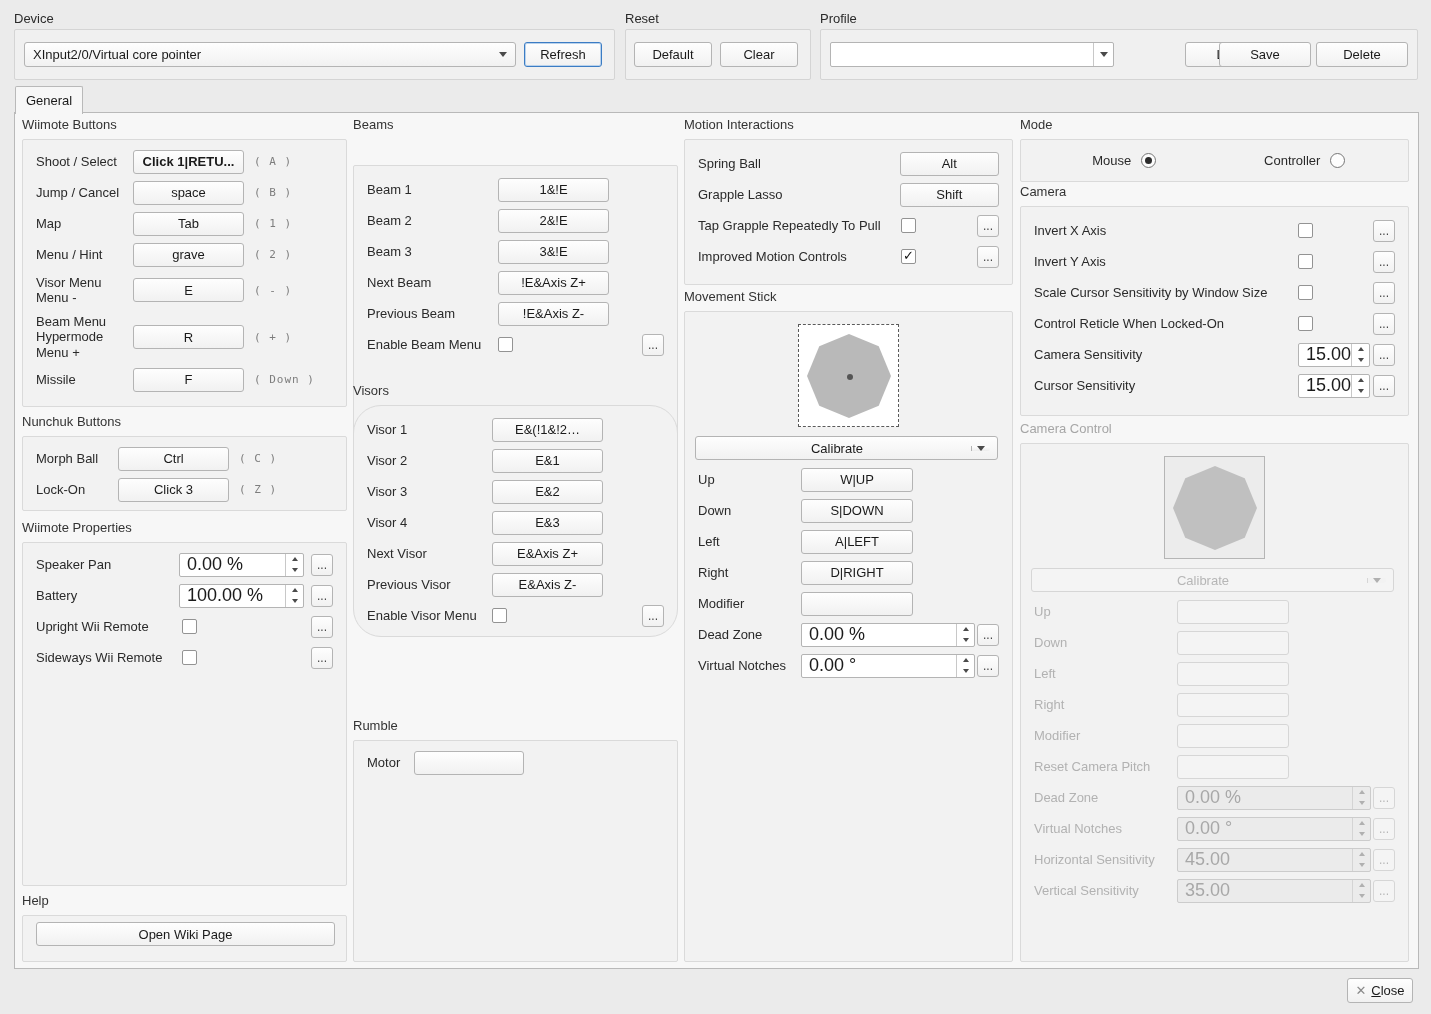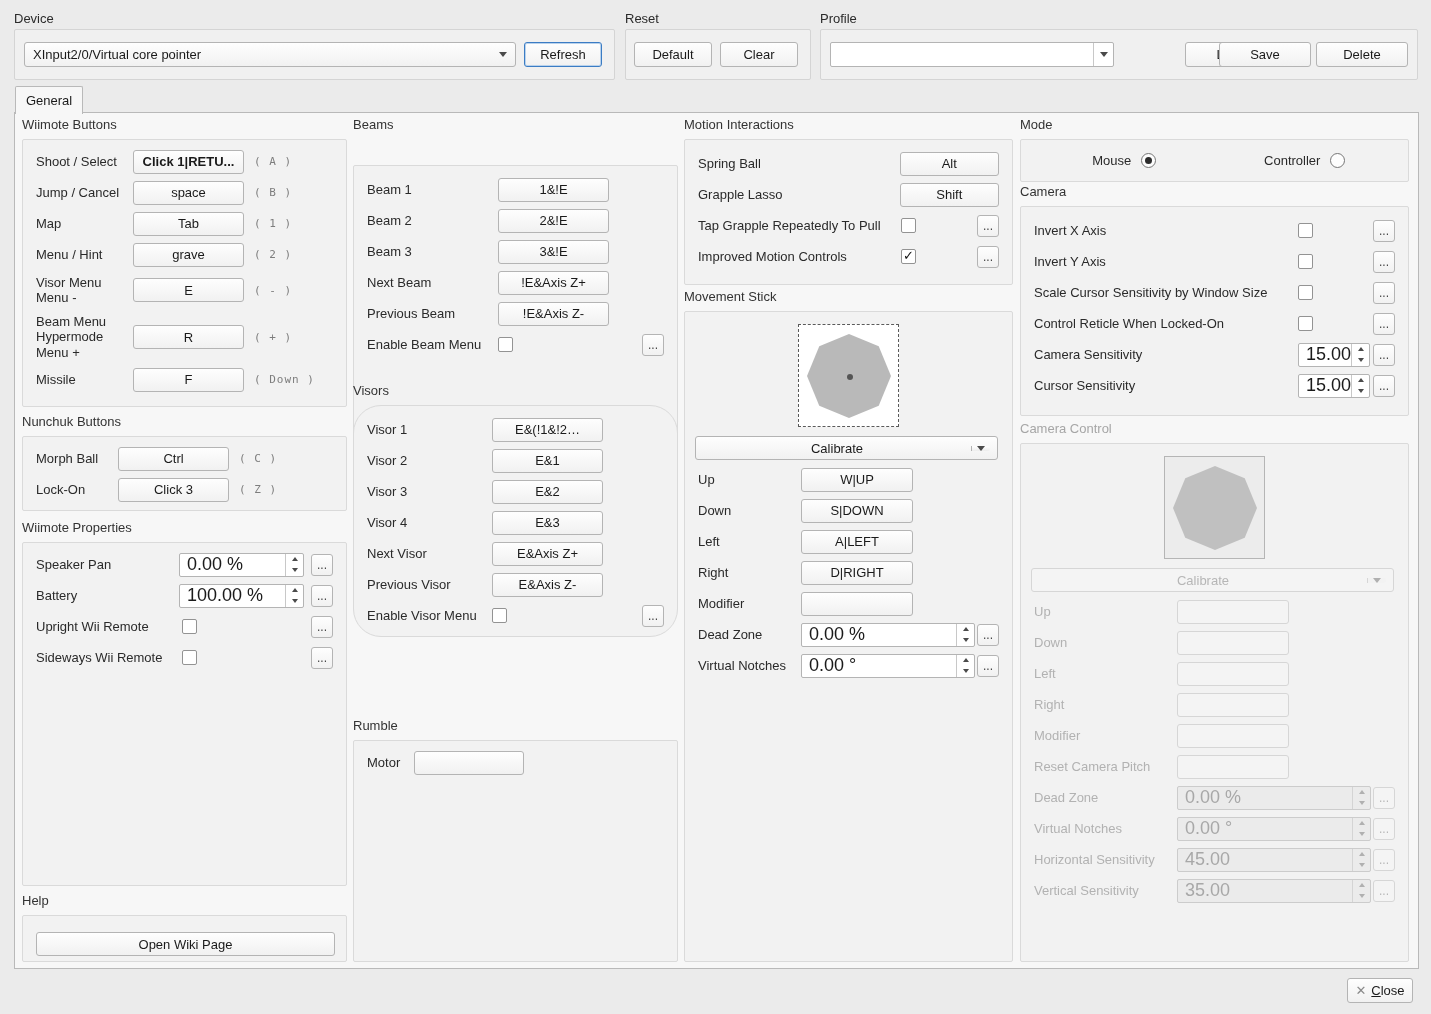--- a/index.html
+++ b/index.html
@@ -204,21 +204,21 @@
       <div class="row">
         <span class="lab" style="width:146px;">Sideways Wii Remote</span>
         <span class="cb"></span>
         <button class="btn dots" style="margin-left:auto;">...</button>
       </div>
     </div>
   </div>
 
   <div class="group" style="left:22px;top:893px;width:325px;">
     <div class="gtitle">Help</div>
-    <div class="gbox" style="height:47px;padding:16px 13px;">
+    <div class="gbox" style="height:47px;padding:6px 13px;">
       <button class="btn" style="width:299px;height:24px;">Open Wiki Page</button>
     </div>
   </div>
 
   <div class="group" style="left:353px;top:117px;width:325px;">
     <div class="gtitle">Beams</div>
     <div class="gbox" style="height:278px;padding-top:8px;margin-top:32px;">
       <div class="row">
         <span class="lab" style="width:131px;">Beam 1</span>
         <button class="btn map">1&amp;!E</button>

